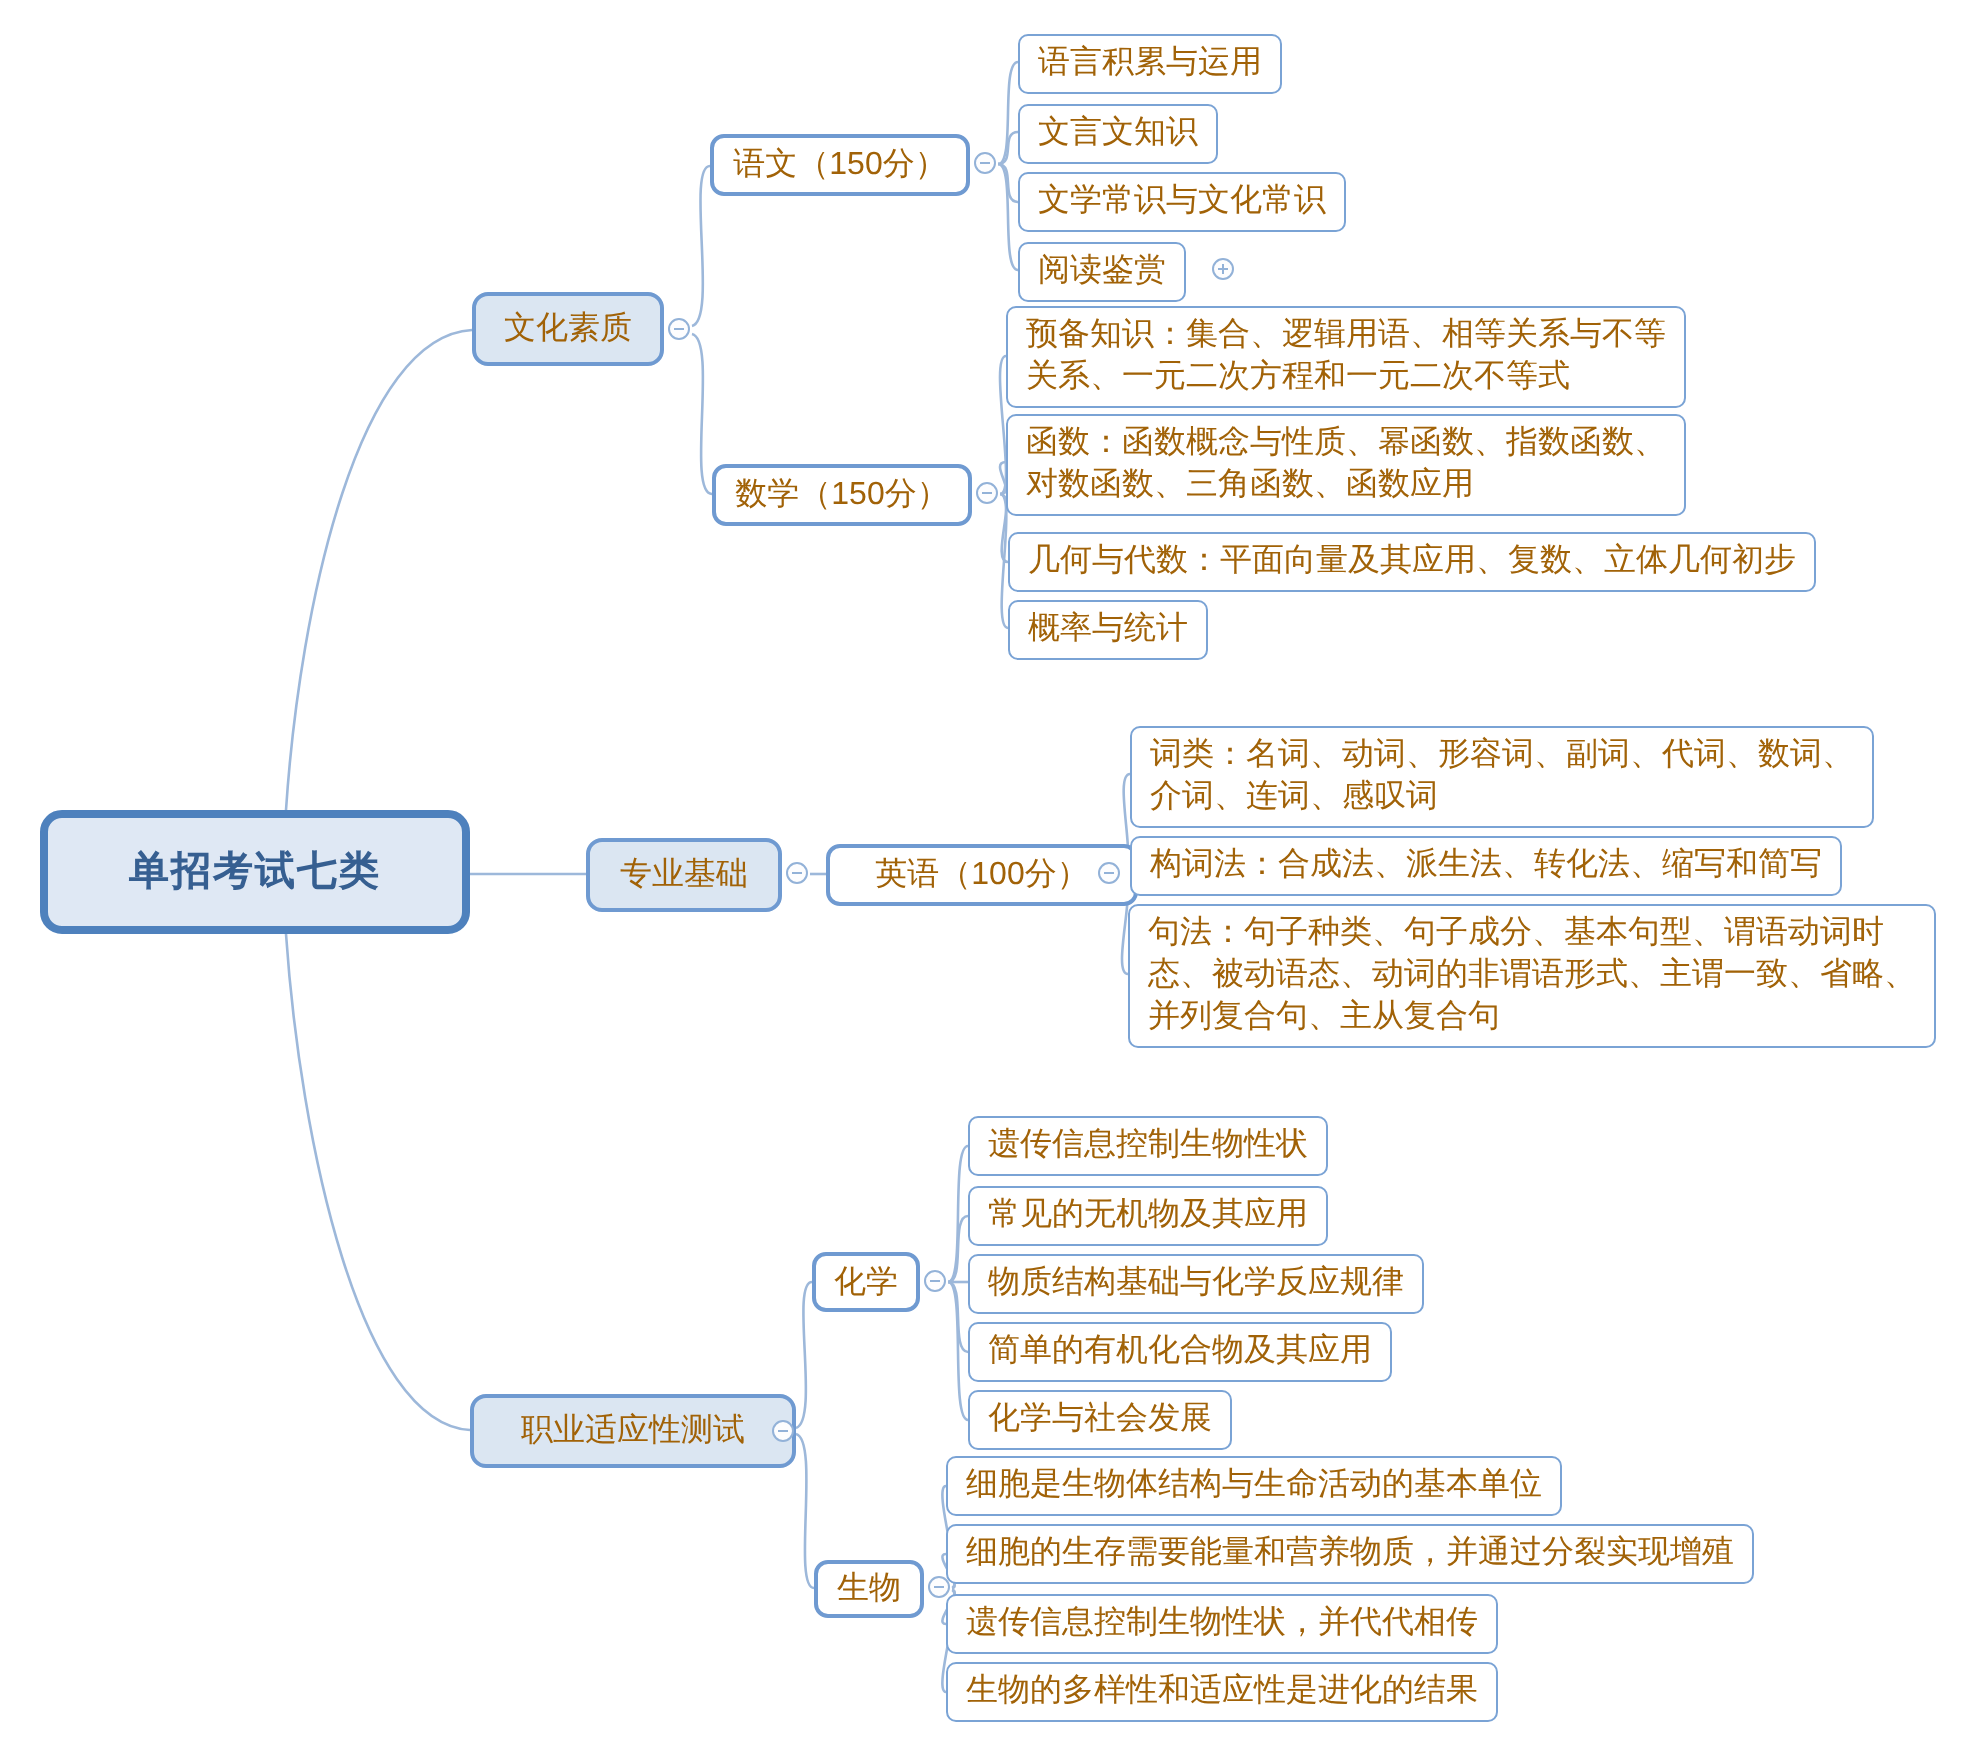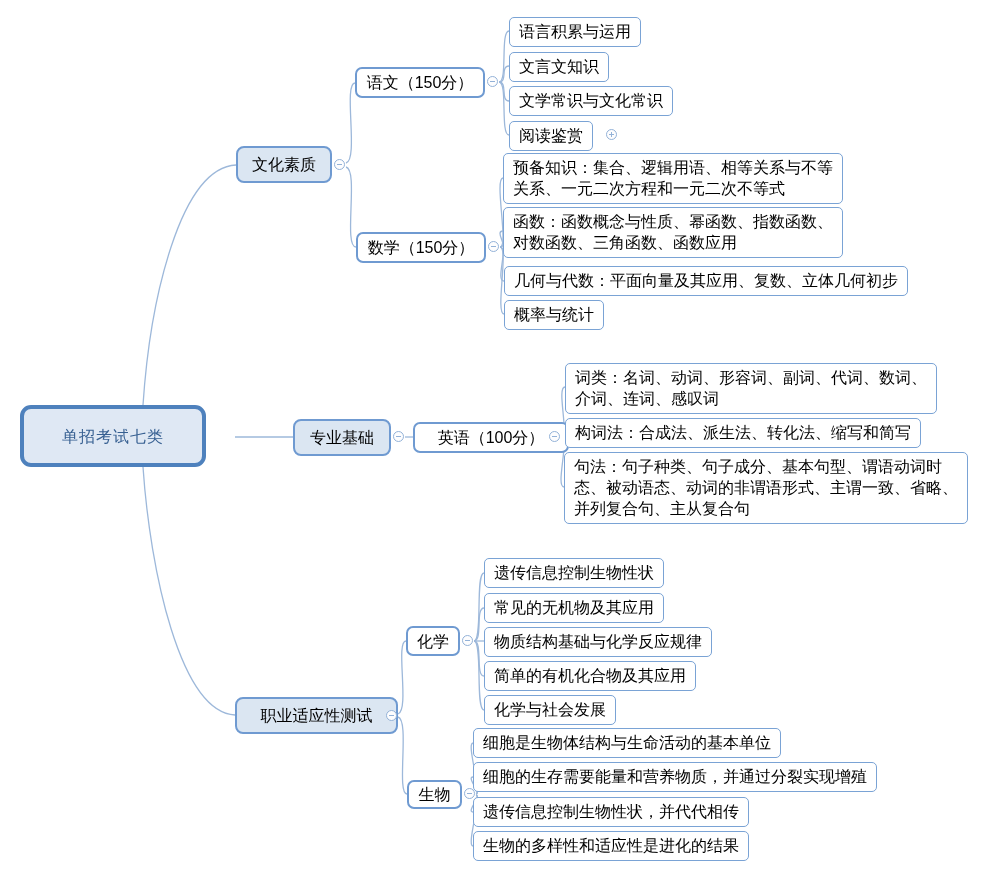--- a/index.html
+++ b/index.html
@@ -5,28 +5,28 @@
   html,body{margin:0;padding:0;}
   body{
     width:994px;height:877px;position:relative;background:#ffffff;overflow:hidden;
     font-family:"Liberation Sans",sans-serif;
   }
   #canvas{position:absolute;left:0;top:0;width:994px;height:877px;}
   svg.links{position:absolute;left:0;top:0;pointer-events:none;}
   .node{
     position:absolute;box-sizing:border-box;background:#ffffff;
     border:1.5px solid #7aa3d5;border-radius:5px;
-    color:#000000;font-size:16px;line-height:21px;
+    color:#a16207;font-size:16px;line-height:21px;
     padding:3px 9px 4px 9px;white-space:nowrap;cursor:default;
   }
   .node.ml{white-space:pre;}
   .node.root{
     background:#dfe8f4;border:4px solid #4e81bd;border-radius:11px;
-    width:186px;height:62px;display:flex;align-items:center;justify-content:center;
-    font-size:16px;font-weight:normal;color:#365f91;letter-spacing:1px;padding:0;
+    width:215px;height:62px;display:flex;align-items:center;justify-content:center;
+    font-size:20px;font-weight:bold;color:#365f91;letter-spacing:1px;padding:0;
   }
   .node.l1{
     background:#dbe6f2;border:2px solid #6f9ad1;border-radius:8px;
     display:flex;align-items:center;justify-content:center;padding:0;
   }
   .node.l2{
     border:2px solid #6f9ad1;border-radius:7px;
     display:flex;align-items:center;justify-content:center;padding:10px;
   }
   .toggle{

